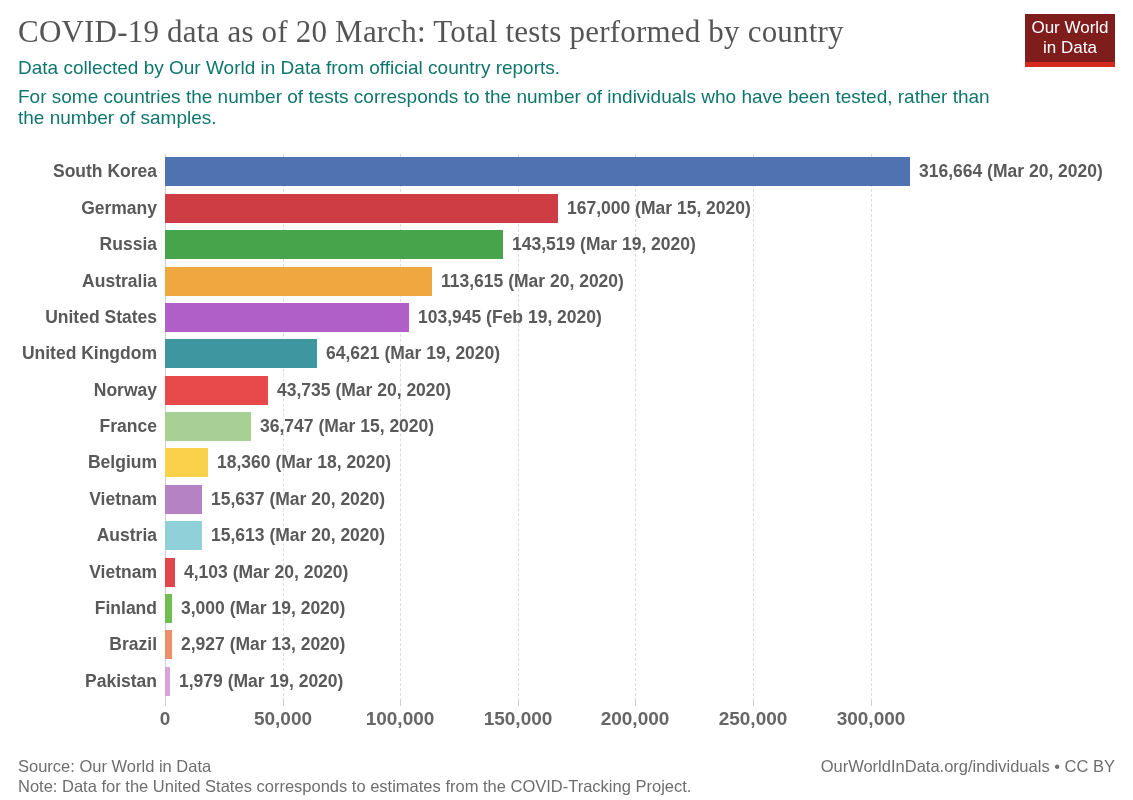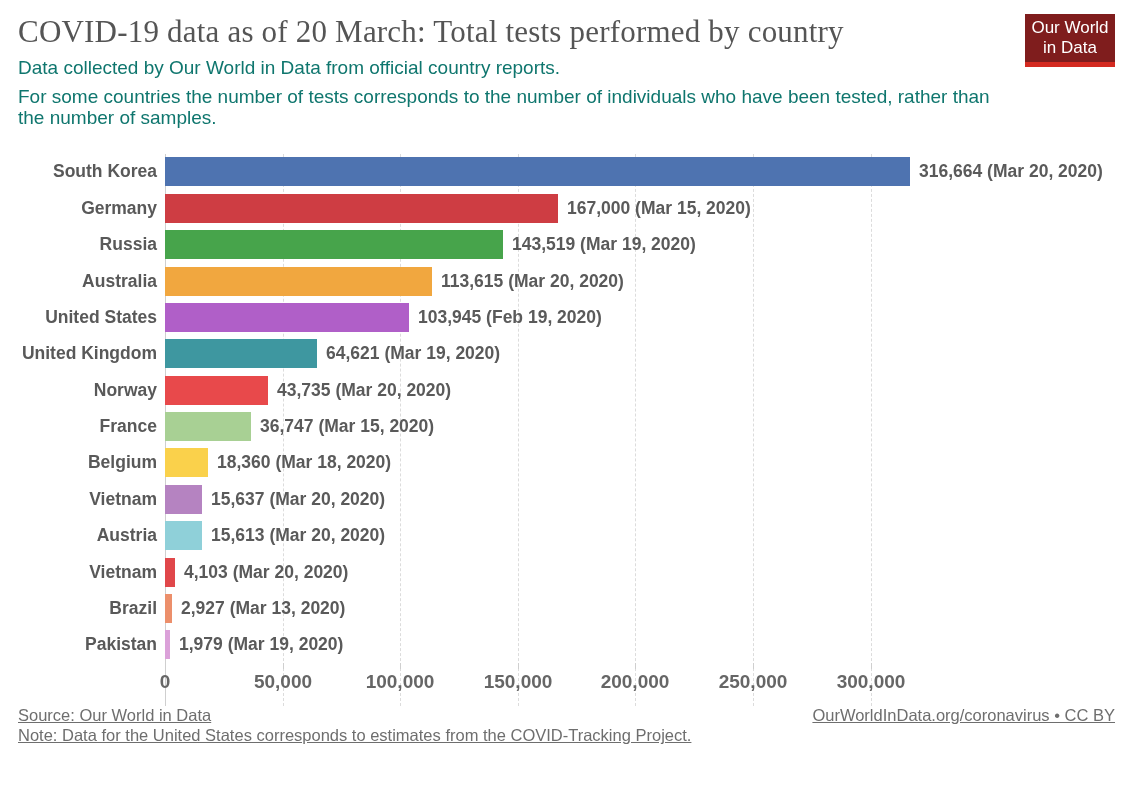--- a/index.html
+++ b/index.html
@@ -62,23 +62,23 @@
   
   .axis { position: relative; height: 40px; margin-left: 147px; }
   .tickmark { position: absolute; top: 0; width: 0; height: 6px; border-left: 1px solid #cfcfcf; }
   .ticklabel {
     position: absolute; top: 8px; transform: translateX(-50%);
     font-size: 19px; color: #666666; white-space: nowrap;
   }
 
   
   footer {
-    margin-top: 2px;
+    margin-top: 16px;
     display: flex; justify-content: space-between; align-items: flex-start;
-    font-size: 16.5px; color: #6e6e6e; line-height: 20px; text-decoration: underline;
+    font-size: 16.5px; color: #6e6e6e; line-height: 20px;
   }
   .footer-right { color: #6e6e6e; text-decoration: none; }
 </style>
 </head>
 <body>
 
 <div class="page">
 
   <header>
     <h1 class="page-title">COVID-19 data as of 20 March: Total tests performed by country</h1>
@@ -176,20 +176,27 @@
           <div class="plot">
             <div class="bar" style="width: 37px; background: rgb(143, 208, 217);"></div>
             <div class="val">15,613 (Mar 20, 2020)</div>
           </div>
         </div>
         <div class="row">
           <div class="cat">Vietnam</div>
           <div class="plot">
             <div class="bar" style="width: 10px; background: rgb(224, 71, 74);"></div>
             <div class="val">4,103 (Mar 20, 2020)</div>
+          </div>
+        </div>
+        <div class="row">
+          <div class="cat">Finland</div>
+          <div class="plot">
+            <div class="bar" style="width: 7px; background: rgb(114, 189, 81);"></div>
+            <div class="val">3,000 (Mar 19, 2020)</div>
           </div>
         </div>
         <div class="row">
           <div class="cat">Brazil</div>
           <div class="plot">
             <div class="bar" style="width: 7px; background: rgb(236, 143, 107);"></div>
             <div class="val">2,927 (Mar 13, 2020)</div>
           </div>
         </div>
         <div class="row">
@@ -216,16 +223,16 @@
         <div class="tickmark" style="left: 706px;"></div>
         <div class="ticklabel" style="left: 706px;">300,000</div>
       </div>
   </main>
 
   <footer>
     <div class="footer-left">
       <div>Source: Our World in Data</div>
       <div>Note: Data for the United States corresponds to estimates from the COVID-Tracking Project.</div>
     </div>
-    <a href="#" class="footer-right">OurWorldInData.org/coronavirus • CC BY</a>
+    <a href="#" class="footer-right">OurWorldInData.org/individuals • CC BY</a>
   </footer>
 
 </div>
 
 </body></html>

